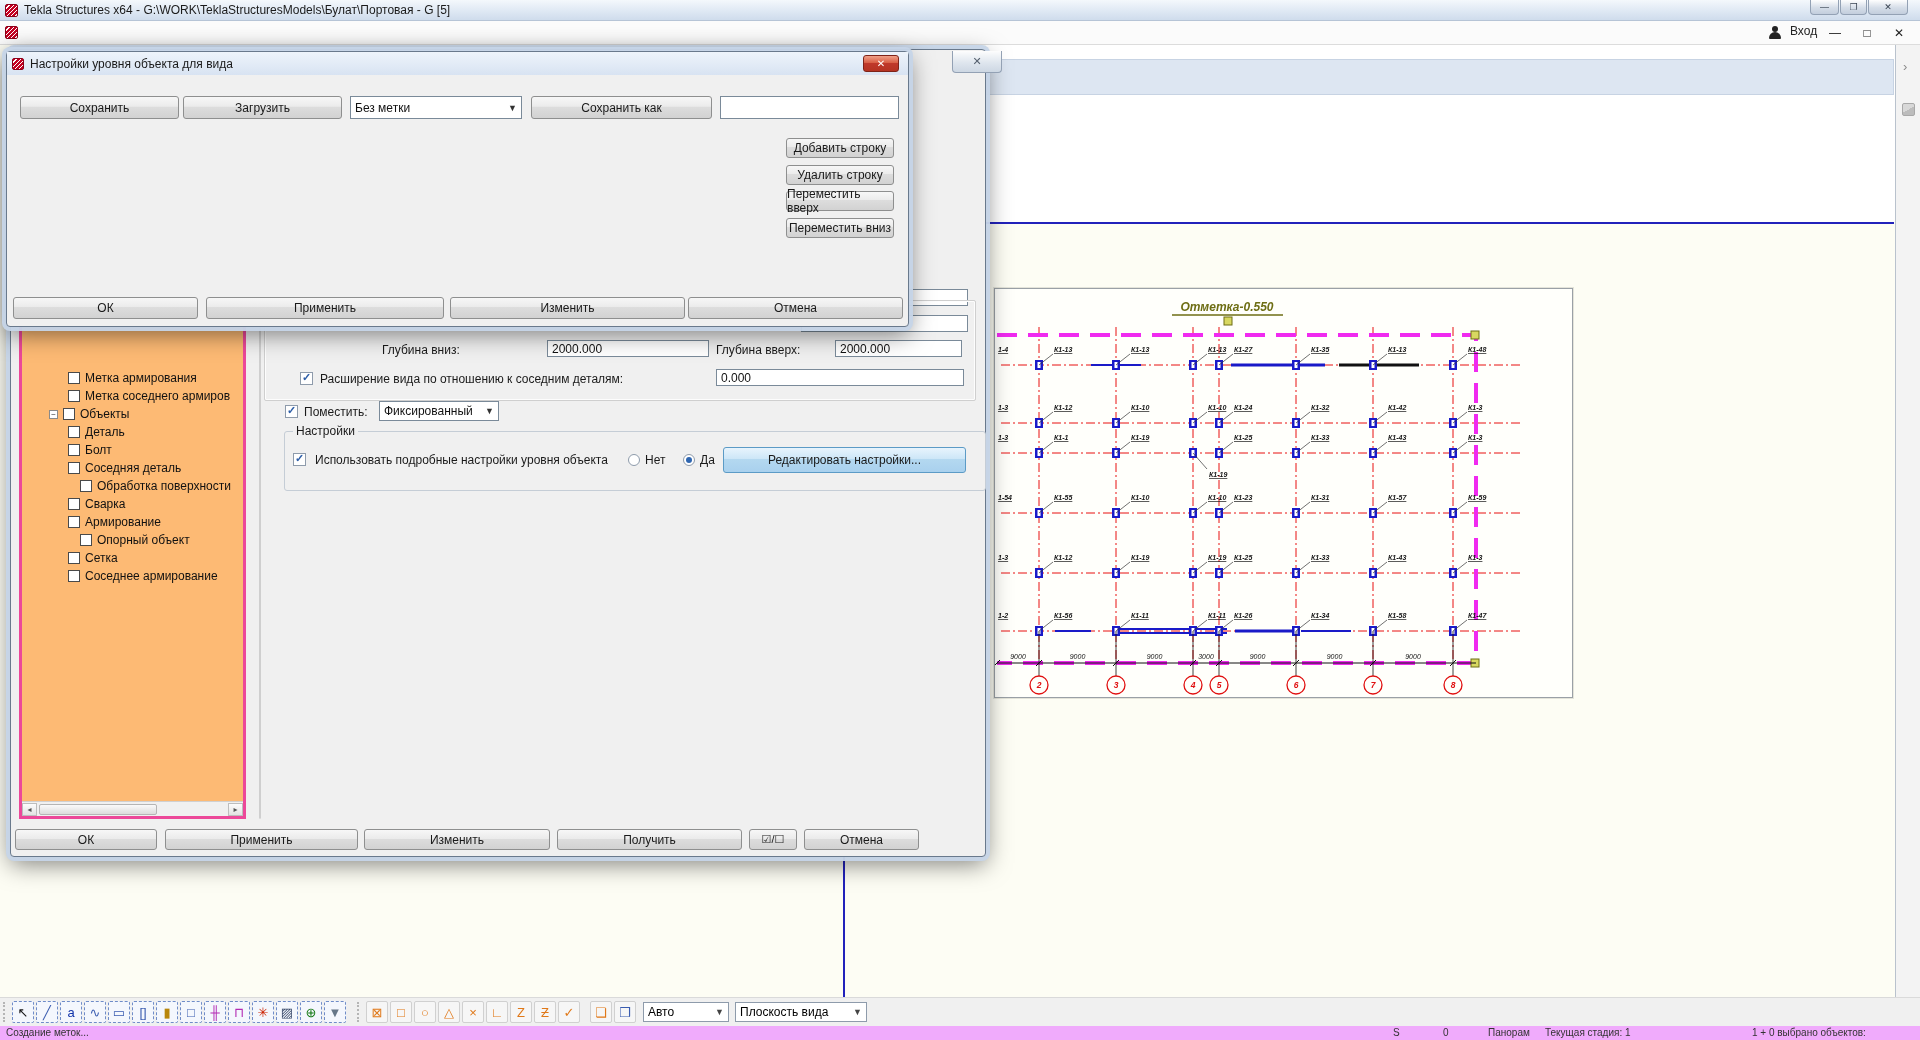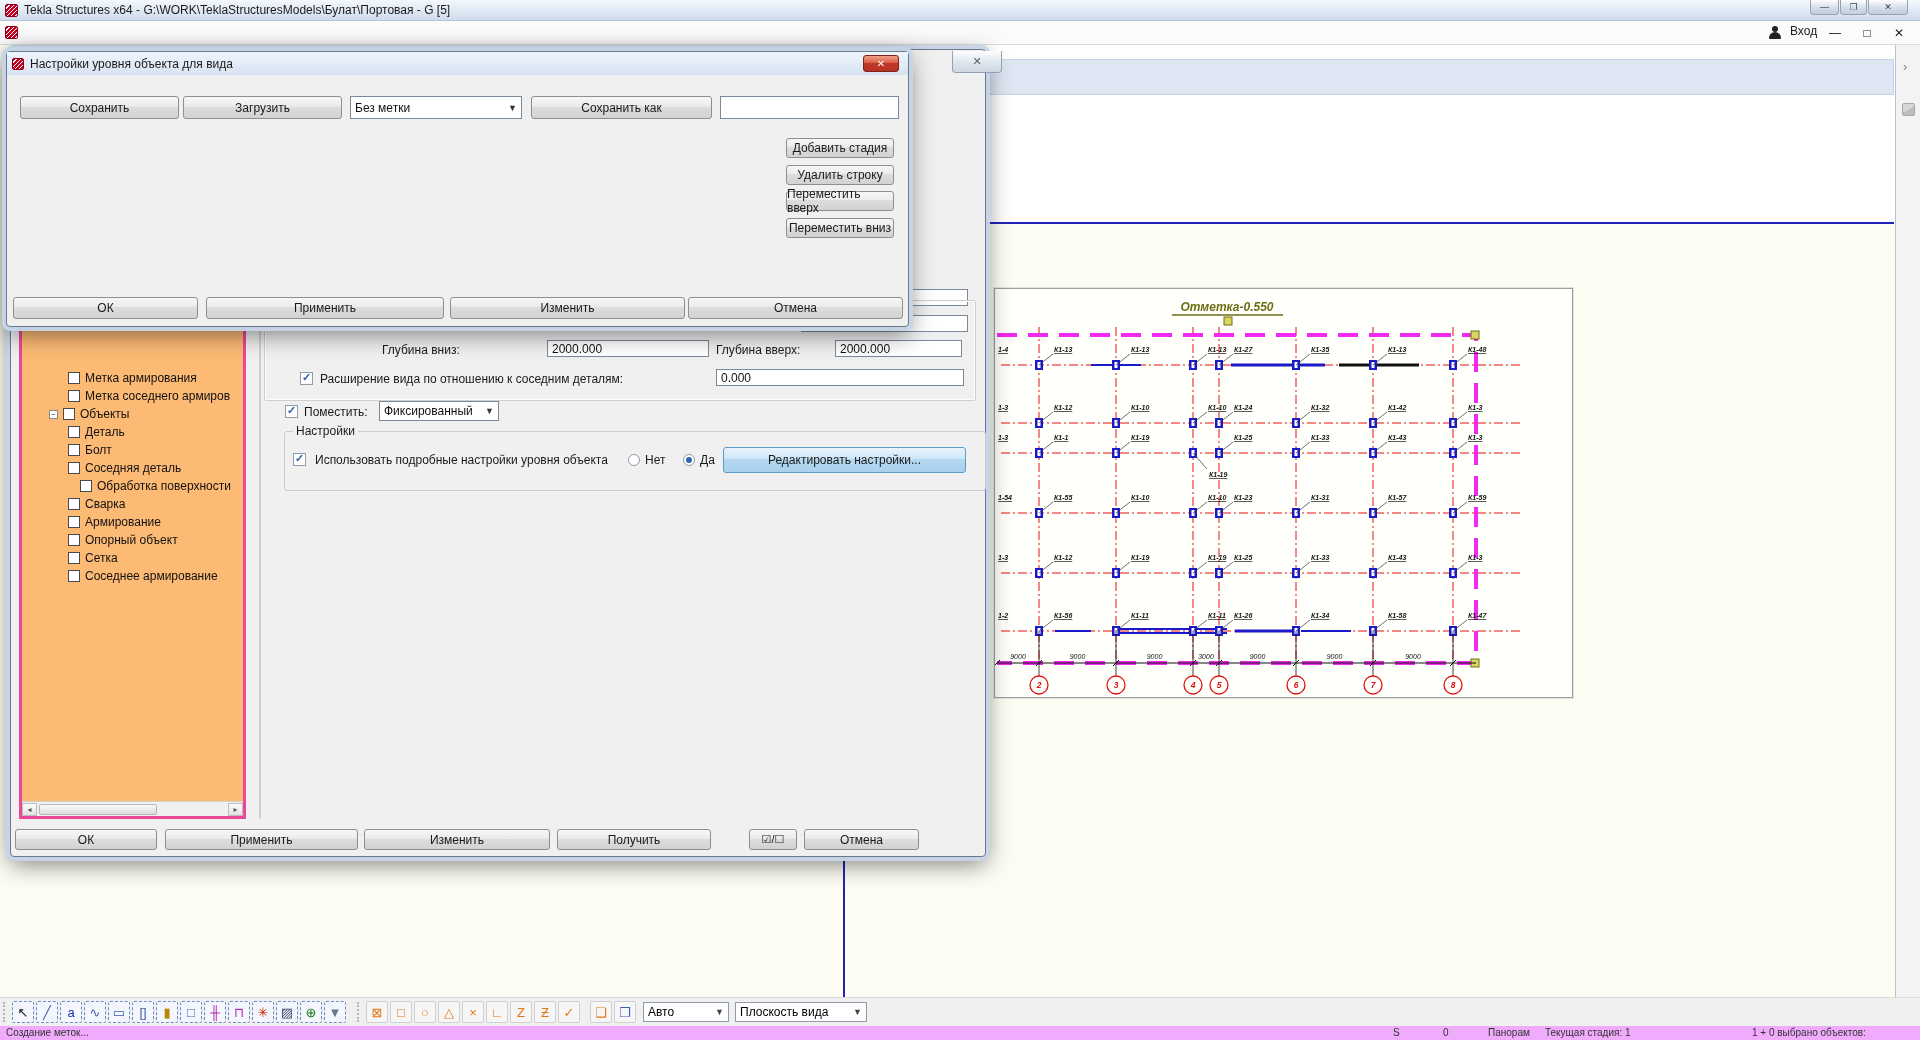--- a/index.html
+++ b/index.html
@@ -386,21 +386,21 @@
             <span>Обработка поверхности</span>
           </div>
           <div class="tree-row" style="padding-left: 46px;">
             <span class="tcheck"></span>
             <span>Сварка</span>
           </div>
           <div class="tree-row" style="padding-left: 46px;">
             <span class="tcheck"></span>
             <span>Армирование</span>
           </div>
-          <div class="tree-row" style="padding-left: 46px;">
+          <div class="tree-row" style="padding-left: 46px; margin-left: 12px;">
             <span class="tcheck"></span>
             <span>Опорный объект</span>
           </div>
           <div class="tree-row" style="padding-left: 46px;">
             <span class="tcheck"></span>
             <span>Сетка</span>
           </div>
           <div class="tree-row" style="padding-left: 46px;">
             <span class="tcheck"></span>
             <span>Соседнее армирование</span>
@@ -441,21 +441,21 @@
     <div class="radio" style="left:617px;top:404px"></div>
     <span class="lbl" style="left:634px;top:403px">Нет</span>
     <div class="radio on" style="left:672px;top:404px"></div>
     <span class="lbl" style="left:689px;top:403px">Да</span>
     <div class="btn accent" style="left:712px;top:397px;width:243px;height:26px">Редактировать настройки...</div>
 
     <div id="view-dialog-buttons">
         <div class="btn" style="left: 4px; top: 779px; width: 142px; height: 21px;">ОК</div>
         <div class="btn" style="left: 154px; top: 779px; width: 193px; height: 21px;">Применить</div>
         <div class="btn" style="left: 353px; top: 779px; width: 186px; height: 21px;">Изменить</div>
-        <div class="btn" style="left: 546px; top: 779px; width: 154px; height: 21px;">Получить</div>
+        <div class="btn" style="left: 546px; top: 779px; width: 185px; height: 21px;">Получить</div>
         <div class="btn" style="left: 793px; top: 779px; width: 115px; height: 21px;">Отмена</div>
       </div>
     <div class="btn" style="left:738px;top:779px;width:48px;height:21px;font-size:11px">☑/☐</div>
   </div>
 
   <div class="dlg" style="left:6px;top:51px;width:903px;height:276px">
     <div class="dlg-title">
       <div class="tekla-ico"></div>
       <span>Настройки уровня объекта для вида</span>
     </div>
@@ -465,21 +465,21 @@
     <div class="btn" style="left:176px;top:44px;width:159px;height:23px">Загрузить</div>
     <div class="combo" style="left:343px;top:44px;width:172px;height:23px">
       <span>Без метки</span>
       <span class="arr">▼</span>
     </div>
     <div class="btn" style="left:524px;top:44px;width:181px;height:23px">Сохранить как</div>
     <div class="input" style="left:713px;top:44px;width:179px;height:23px"></div>
 
 
     <div id="row-buttons">
-        <div class="btn" style="left: 779px; top: 86px; width: 108px; height: 20px;">Добавить стадия</div>
+        <div class="btn" style="left: 779px; top: 86px; width: 108px; height: 20px;">Добавить строку</div>
         <div class="btn" style="left: 779px; top: 113px; width: 108px; height: 20px;">Удалить строку</div>
         <div class="btn" style="left: 779px; top: 139px; width: 108px; height: 20px;">Переместить вверх</div>
         <div class="btn" style="left: 779px; top: 166px; width: 108px; height: 20px;">Переместить вниз</div>
       </div>
     <div id="top-dialog-buttons">
         <div class="btn" style="left: 6px; top: 245px; width: 185px; height: 22px;">ОК</div>
         <div class="btn" style="left: 199px; top: 245px; width: 238px; height: 22px;">Применить</div>
         <div class="btn" style="left: 443px; top: 245px; width: 235px; height: 22px;">Изменить</div>
         <div class="btn" style="left: 681px; top: 245px; width: 215px; height: 22px;">Отмена</div>
       </div>

